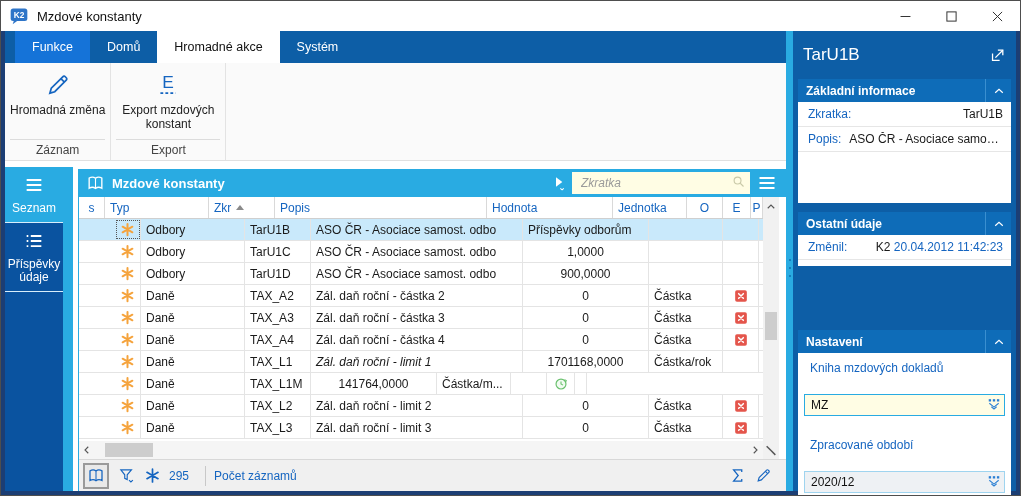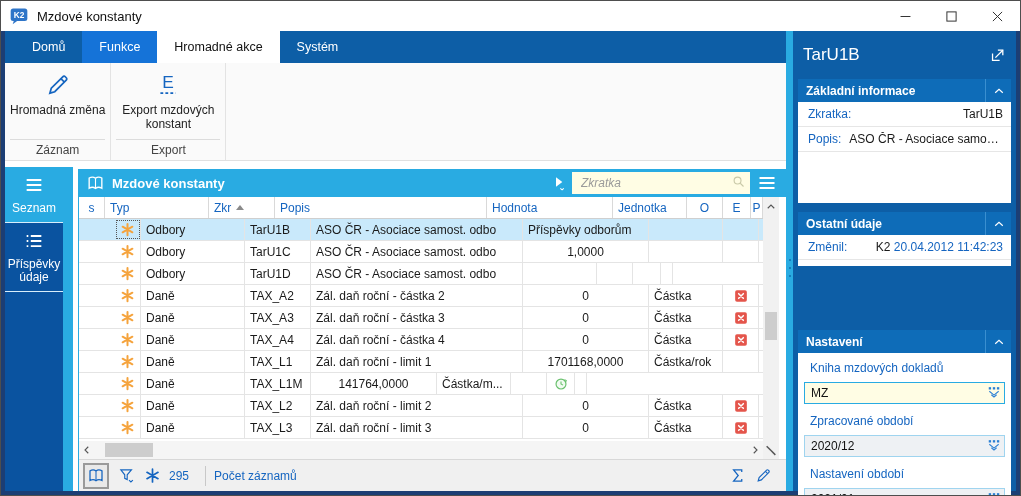--- a/index.html
+++ b/index.html
@@ -113,21 +113,21 @@
   .prow .plabel{color:#1565c0;white-space:nowrap;}
   .prow .pvalue{margin-left:auto;color:#1a1a1a;white-space:nowrap;overflow:hidden;}
   .prow.inline .pvalue{margin-left:8px;text-overflow:ellipsis;}
   .prow .pblue{color:#1565c0;}
   .box1{height:101px;}
   .gap1{height:9px;}
   .box2{height:31px;}
   .gap2{height:64px;}
   .box3{flex:1;margin-bottom:2px;padding-top:2px;display:flex;flex-direction:column;}
   .fld-label{color:#1565c0;padding:6px 0 3px 12px;}
-  .fld-input{height:22px;margin:4px 6px;border:1px solid #9fd4ef;background:#eef1f4;display:flex;align-items:center;}
+  .fld-input{height:22px;margin:16px 6px;border:1px solid #9fd4ef;background:#eef1f4;display:flex;align-items:center;}
   .fld-input.hl{border-color:#29abe2;background:#fffde4;}
   .fld-input input{flex:1;min-width:0;border:none;outline:none;background:transparent;padding-left:6px;
     font-family:"Liberation Sans",sans-serif;font-size:12px;color:#111;}
   .fld-input .dd{width:20px;height:20px;display:flex;align-items:center;justify-content:center;}
   .fld-input .dd svg{width:14px;height:14px;}
 </style>
 </head>
 <body>
 
 <div class="window">
@@ -154,22 +154,22 @@
           <svg viewBox="0 0 24 24">
             <path d="M5.5 5.5l13 13M18.5 5.5l-13 13" stroke="#333" stroke-width="1.4"></path>
           </svg>
         </div>
       </div>
   </div>
 
   <div class="bodyframe">
     <div class="main">
       <div class="tabbar" id="tabbar">
+          <div class="tab highlight">Funkce</div>
           <div class="tab">Domů</div>
-          <div class="tab highlight">Funkce</div>
           <div class="tab active">Hromadné akce</div>
           <div class="tab">Systém</div>
         </div>
       <div class="ribbon" id="ribbon">
           <div class="rgroup">
             <div class="rbuttons">
               <div class="rbtn">
                 <span class="ricon">
                   <svg viewBox="0 0 24 24">
                     <path d="M4.5 19.5l1.3-4.5L16.4 4.4a1.6 1.6 0 0 1 2.3 0l.9.9a1.6 1.6 0 0 1 0 2.3L9 18.2 4.5 19.5z" fill="none" stroke="#1565c0" stroke-width="1.6"></path>
@@ -306,20 +306,21 @@
                   </div>
                   <div class="trow">
                     <div class="tcell icon-cell s-cell" style="width: 26px; flex: 0 0 auto;">
                       <svg viewBox="0 0 24 24">
                         <path d="M12 3v18M4.2 7.5l15.6 9M19.8 7.5l-15.6 9" stroke="#f5a33c" stroke-width="3.2" stroke-linecap="round"></path>
                       </svg>
                     </div>
                     <div class="tcell" style="width: 104px; flex: 0 0 auto;">Odbory</div>
                     <div class="tcell" style="width: 66px; flex: 0 0 auto;">TarU1D</div>
                     <div class="tcell" style="width: 212px; flex: 0 0 auto;">ASO ČR - Asociace samost. odbo</div>
+                    <div class="tcell num" style="width: 126px; flex: 0 0 auto;">900,0000</div>
                     <div class="tcell" style="width: 74px; flex: 0 0 auto;"></div>
                     <div class="tcell icon-cell" style="width: 36px; flex: 0 0 auto;"></div>
                     <div class="tcell icon-cell" style="width: 28px; flex: 0 0 auto;"></div>
                     <div class="tcell icon-cell" style="width: 12px; flex: 0 0 auto;"></div>
                   </div>
                   <div class="trow">
                     <div class="tcell icon-cell s-cell" style="width: 26px; flex: 0 0 auto;">
                       <svg viewBox="0 0 24 24">
                         <path d="M12 3v18M4.2 7.5l15.6 9M19.8 7.5l-15.6 9" stroke="#f5a33c" stroke-width="3.2" stroke-linecap="round"></path>
                       </svg>
@@ -379,21 +380,21 @@
                     <div class="tcell icon-cell" style="width: 12px; flex: 0 0 auto;"></div>
                   </div>
                   <div class="trow">
                     <div class="tcell icon-cell s-cell" style="width: 26px; flex: 0 0 auto;">
                       <svg viewBox="0 0 24 24">
                         <path d="M12 3v18M4.2 7.5l15.6 9M19.8 7.5l-15.6 9" stroke="#f5a33c" stroke-width="3.2" stroke-linecap="round"></path>
                       </svg>
                     </div>
                     <div class="tcell" style="width: 104px; flex: 0 0 auto;">Daně</div>
                     <div class="tcell" style="width: 66px; flex: 0 0 auto;">TAX_L1</div>
-                    <div class="tcell" style="width: 212px; flex: 0 0 auto;">Zál. daň roční - limit 1</div>
+                    <div class="tcell" style="width: 212px; flex: 0 0 auto; font-style: italic;">Zál. daň roční - limit 1</div>
                     <div class="tcell num" style="width: 126px; flex: 0 0 auto;">1701168,0000</div>
                     <div class="tcell" style="width: 74px; flex: 0 0 auto;">Částka/rok</div>
                     <div class="tcell icon-cell" style="width: 36px; flex: 0 0 auto;"></div>
                     <div class="tcell icon-cell" style="width: 28px; flex: 0 0 auto;">
                       <svg viewBox="0 0 24 24">
                         <circle cx="12" cy="12" r="8.5" fill="#f1fbf1" stroke="#69c06d" stroke-width="2"></circle>
                         <path d="M12 7.5V12l3.5 2" fill="none" stroke="#69c06d" stroke-width="1.8"></path>
                         <path d="M18 4.5L21 6l-1.2 3" fill="none" stroke="#69c06d" stroke-width="1.8"></path>
                       </svg>
                     </div>

